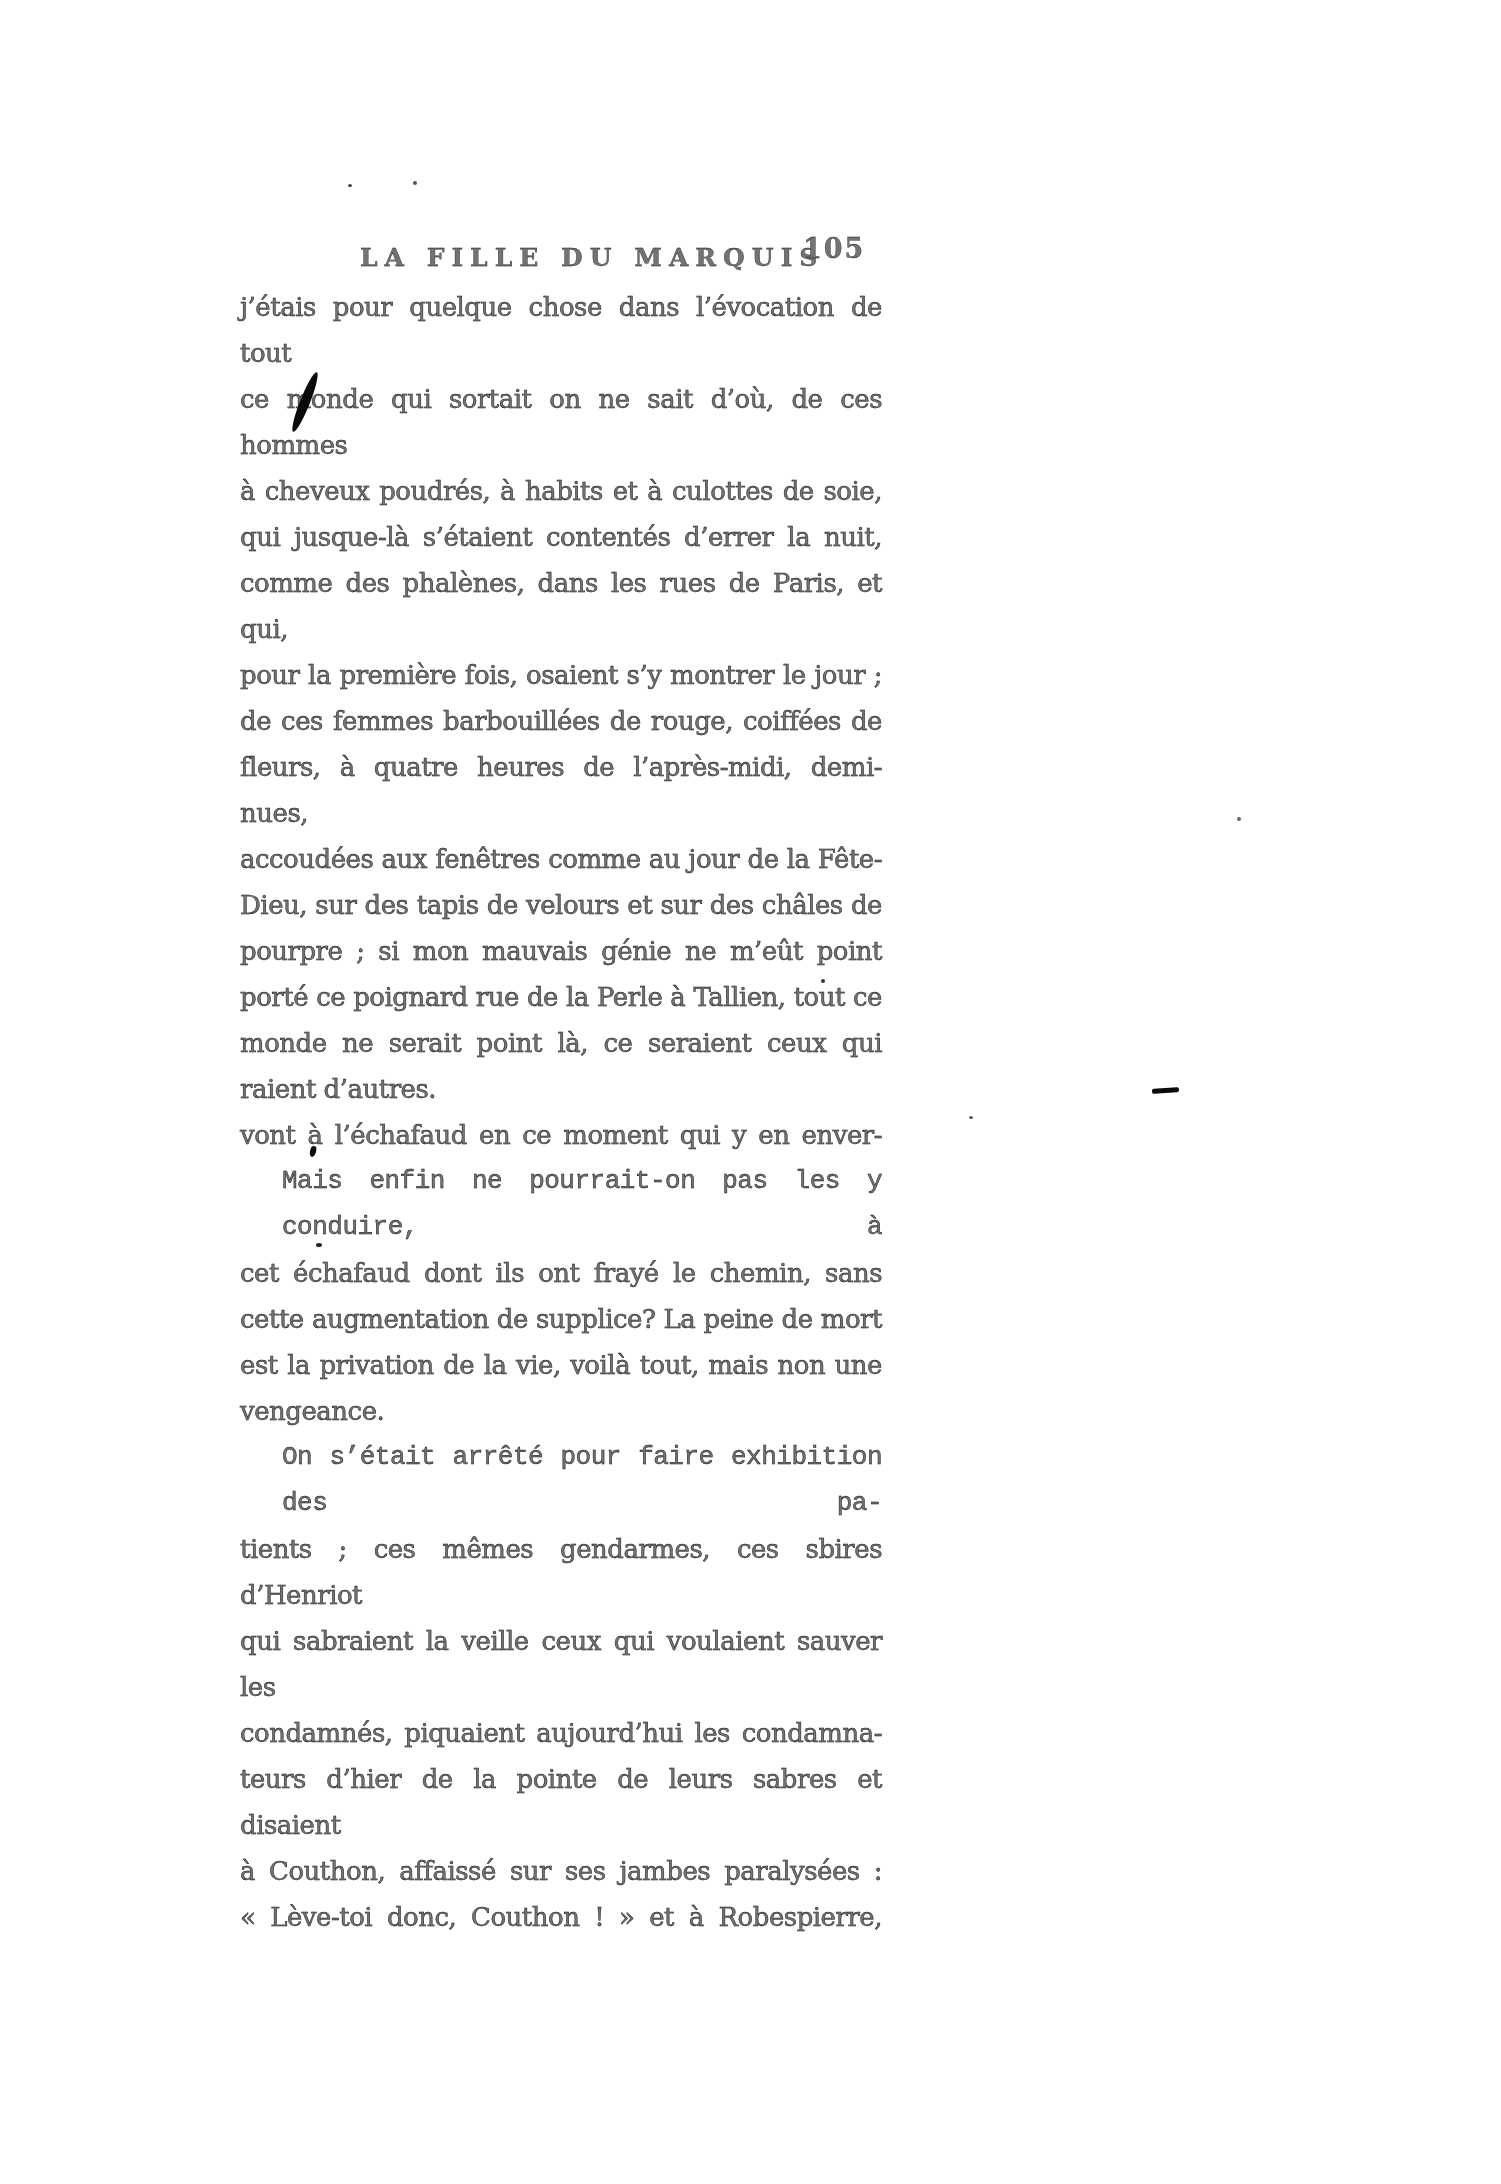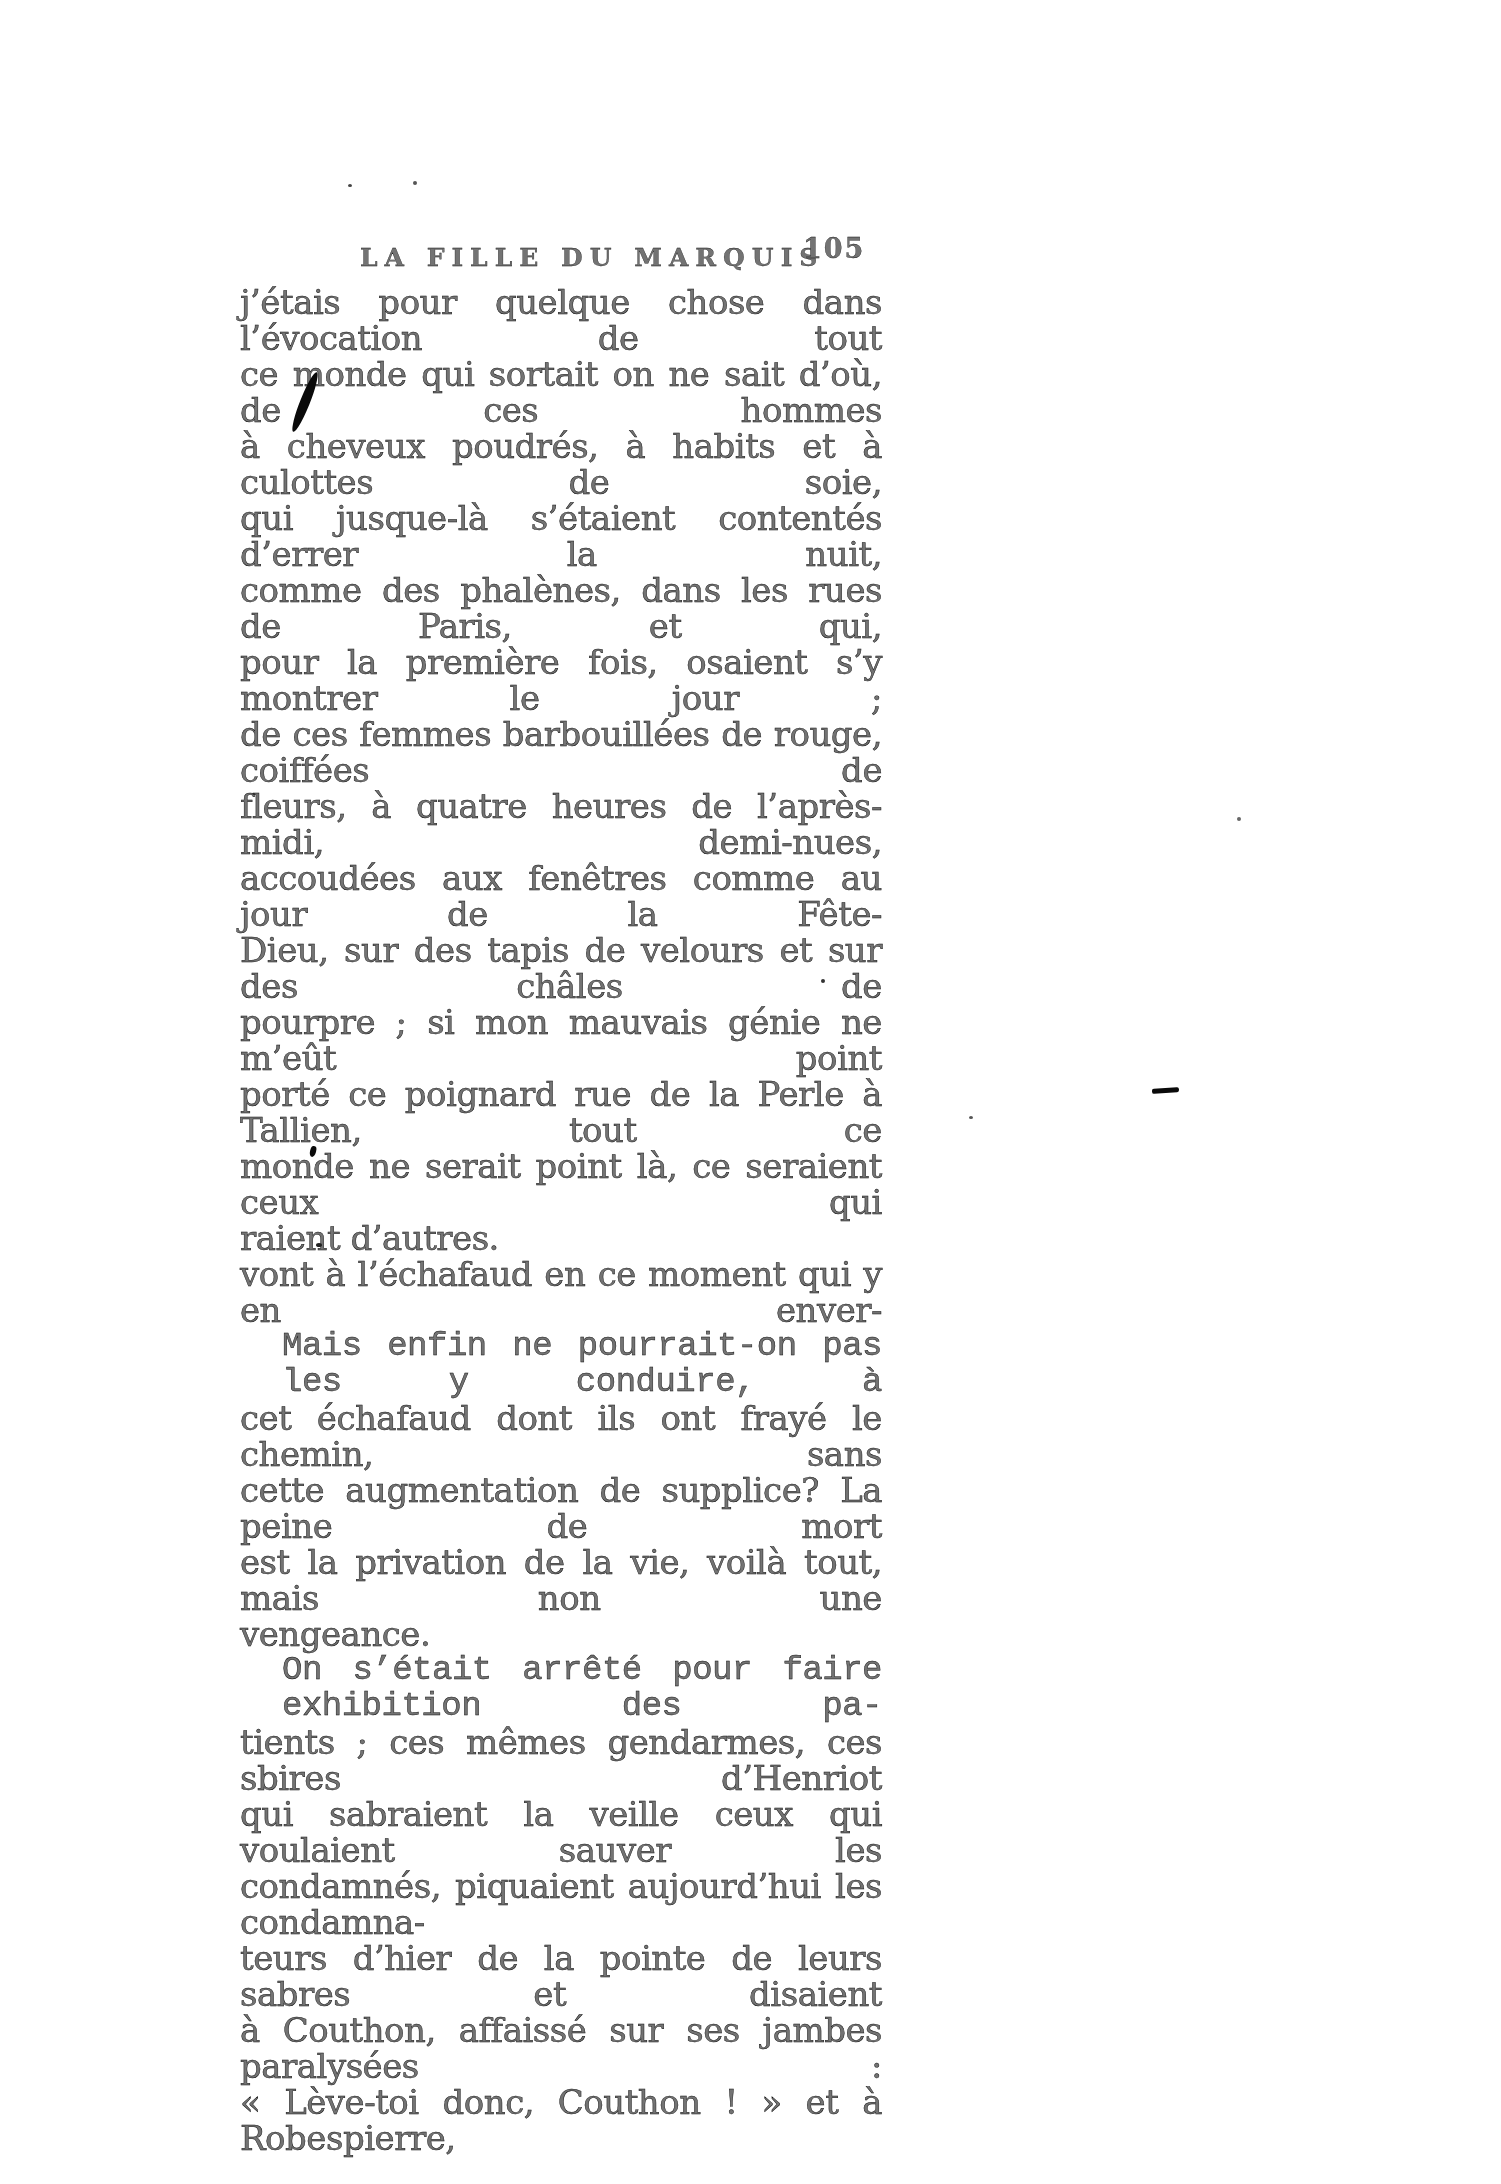--- a/index.html
+++ b/index.html
@@ -33,22 +33,22 @@
     -webkit-text-stroke: 0.3px #0d0d0d;
   }
   
   #text-column {
     position: absolute;
     left: 240px;
     top: 284px;
     width: 642px;
   }
   .line {
-    font-size: 34px;
-    line-height: 36px;
+    font-size: 26px;
+    line-height: 46px;
     letter-spacing: -0.5px;
     white-space: normal;
     text-align: justify;
     text-align-last: justify;
     -webkit-text-stroke: 0.45px #0d0d0d;
   }
   .line.indent { padding-left: 42px; font-family: Liberation Mono, monospace; }
   .line.parend { text-align: left; text-align-last: left; }
   
   .artifact { position: absolute; background: #0a0a0a; }

